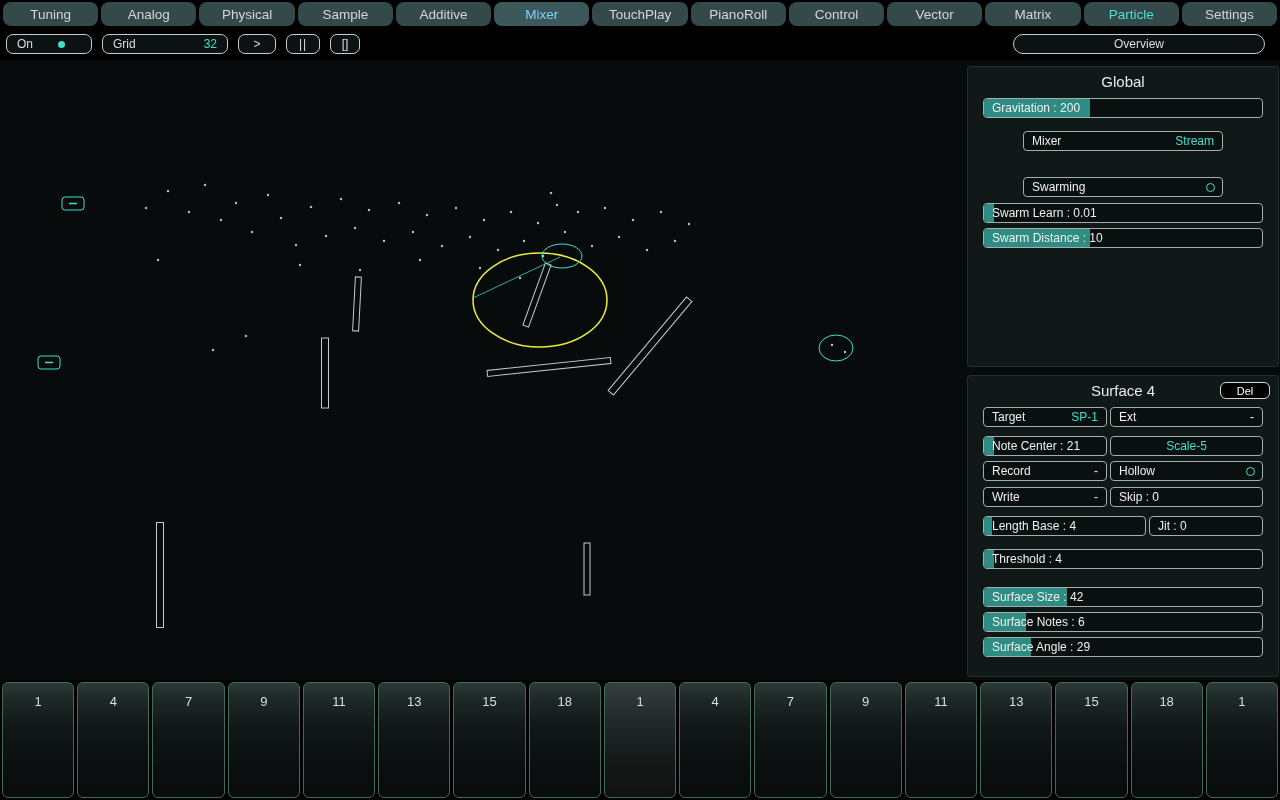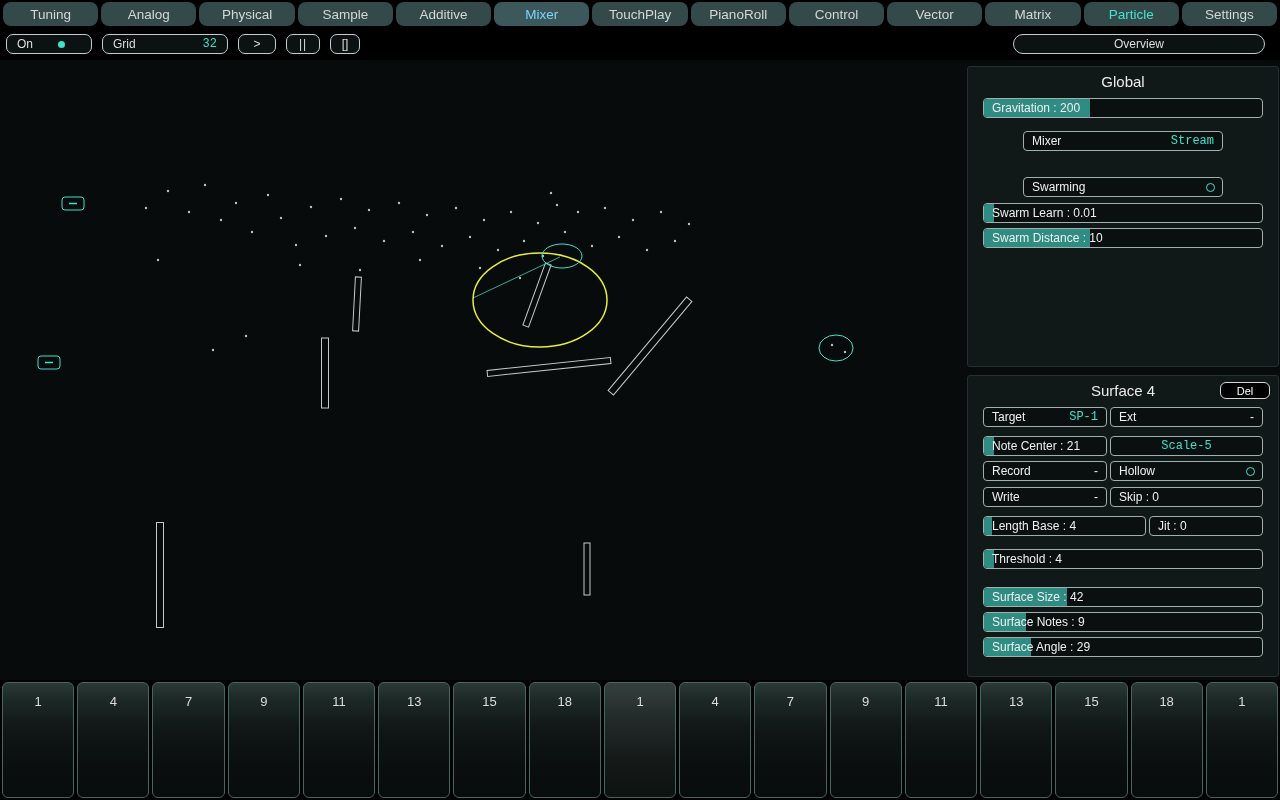--- a/index.html
+++ b/index.html
@@ -19,21 +19,21 @@
         font-size:12px;display:flex;align-items:center;justify-content:center;box-sizing:border-box;}
   .on-btn{width:86px;justify-content:flex-start;padding:0 10px;}
   .on-btn .dot{width:7px;height:7px;border-radius:50%;background:#3fe0cc;margin-left:auto;margin-right:16px;}
   .edit-btn{width:205px;color:#3fe0cc;}
   .grid-btn{width:126px;justify-content:space-between;padding:0 10px;}
   .step-btn{width:38px;}
   .pause-btn{width:34px;letter-spacing:1px;}
   .frame-btn{width:30px;}
   .spacer{flex:1;}
   .overview-btn{width:252px;border-radius:10px;margin-right:9px;}
-  .accent{color:#3fe0cc;font-family:Liberation Mono, monospace;}
+  .accent{color:#3fe0cc;}
 
   
   .main{position:relative;height:620px;background:#070b0b;}
   .canvas{position:absolute;left:0;top:0;width:995px;height:620px;}
 
   .panel{position:absolute;right:1px;width:312px;box-sizing:border-box;background:#101818;
          border:1px solid #233030;border-radius:3px;padding:0 15px;}
   .panel-global{top:6px;height:301px;}
   .panel-surface{top:315px;height:302px;}
   .ptitle{font-size:15px;color:#eaeaea;text-align:center;padding:6px 0 2px;}
@@ -288,21 +288,21 @@
           </div>
           <div class="prow" style="margin-top: 18px;">
             <div class="pbox">
               <div class="pfill" style="width: 30%;"></div>
               <span class="plab">Surface Size : 42</span>
             </div>
           </div>
           <div class="prow" style="margin-top: 5px;">
             <div class="pbox">
               <div class="pfill" style="width: 15%;"></div>
-              <span class="plab">Surface Notes : 9</span>
+              <span class="plab">Surface Notes : 6</span>
             </div>
           </div>
           <div class="prow" style=" border-radius: 7px;">
             <div class="pbox">
               <div class="pfill" style="width: 17%;"></div>
               <span class="plab">Surface Angle : 29</span>
             </div>
           </div>
         </div>
     </div>

